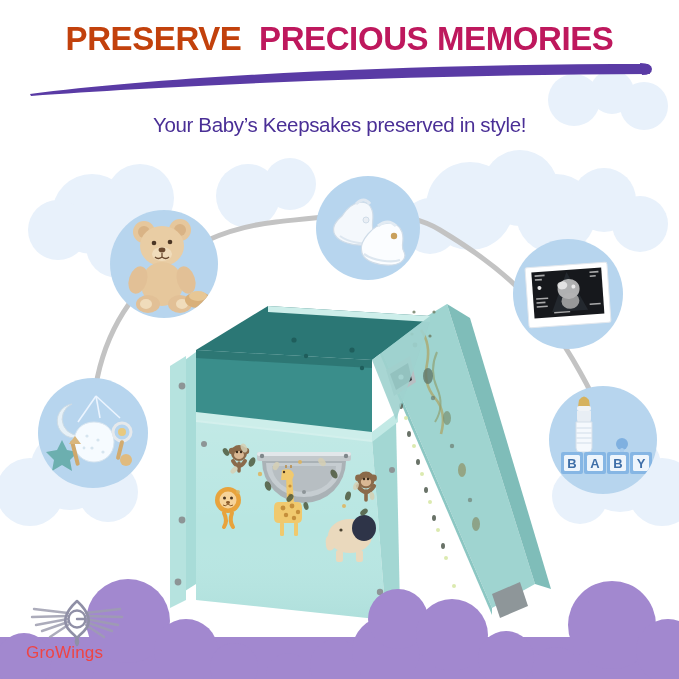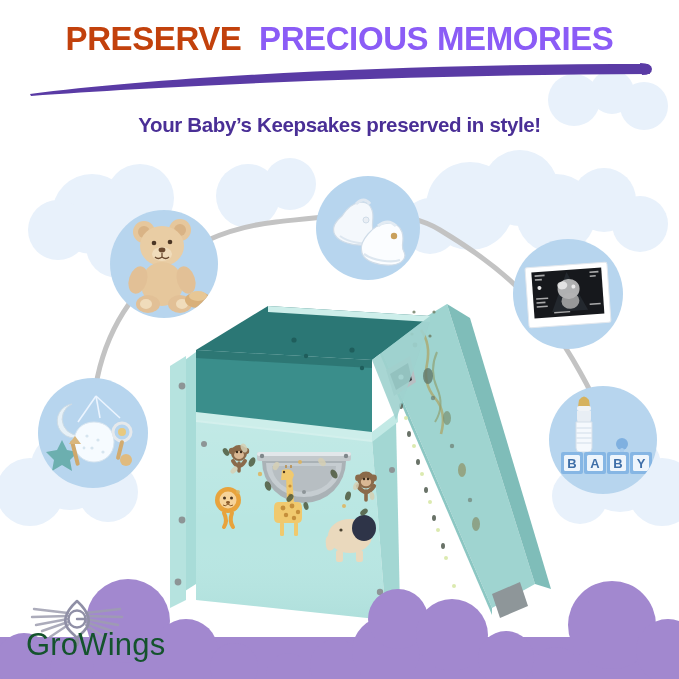--- a/index.html
+++ b/index.html
@@ -28,39 +28,39 @@
     left: 0;
     width: 679px;
     text-align: center;
     font-size: 33px;
     font-weight: bold;
     letter-spacing: -0.4px;
     line-height: 1.05;
     white-space: nowrap;
   }
   .headline .word-dark { color: #c2410c; }
-  .headline .word-accent { color: #8b5cf6; }
+  .headline .word-accent { color: #be185d; }
 
   .swoosh-wrap {
     position: absolute;
     top: 58px;
     left: 0;
     width: 679px;
     height: 42px;
     pointer-events: none;
   }
 
   .subtitle {
     position: absolute;
     top: 113px;
     left: 0;
     width: 679px;
     text-align: center;
     font-size: 20.5px;
-    font-weight: bold;
+    font-weight: normal;
     color: #4a2f96;
     letter-spacing: -0.35px;
     white-space: nowrap;
   }
   .layer {
     position: absolute;
     top: 0; left: 0;
     width: 679px;
     height: 679px;
   }
@@ -88,22 +88,22 @@
     position: absolute;
     left: 24px;
     bottom: 14px;
     width: 150px;
     height: 68px;
   }
   .logo-word {
     position: absolute;
     left: 2px;
     bottom: 2px;
-    font-size: 31px;
-    color: #14532d;
+    font-size: 17px;
+    color: #ef4444;
     letter-spacing: 0.2px;
     font-family: "Liberation Sans", sans-serif;
   }
 </style>
 </head>
 <body>
 
 <div id="stage">
 
   <svg class="layer" viewBox="0 0 679 679" xmlns="http://www.w3.org/2000/svg">

